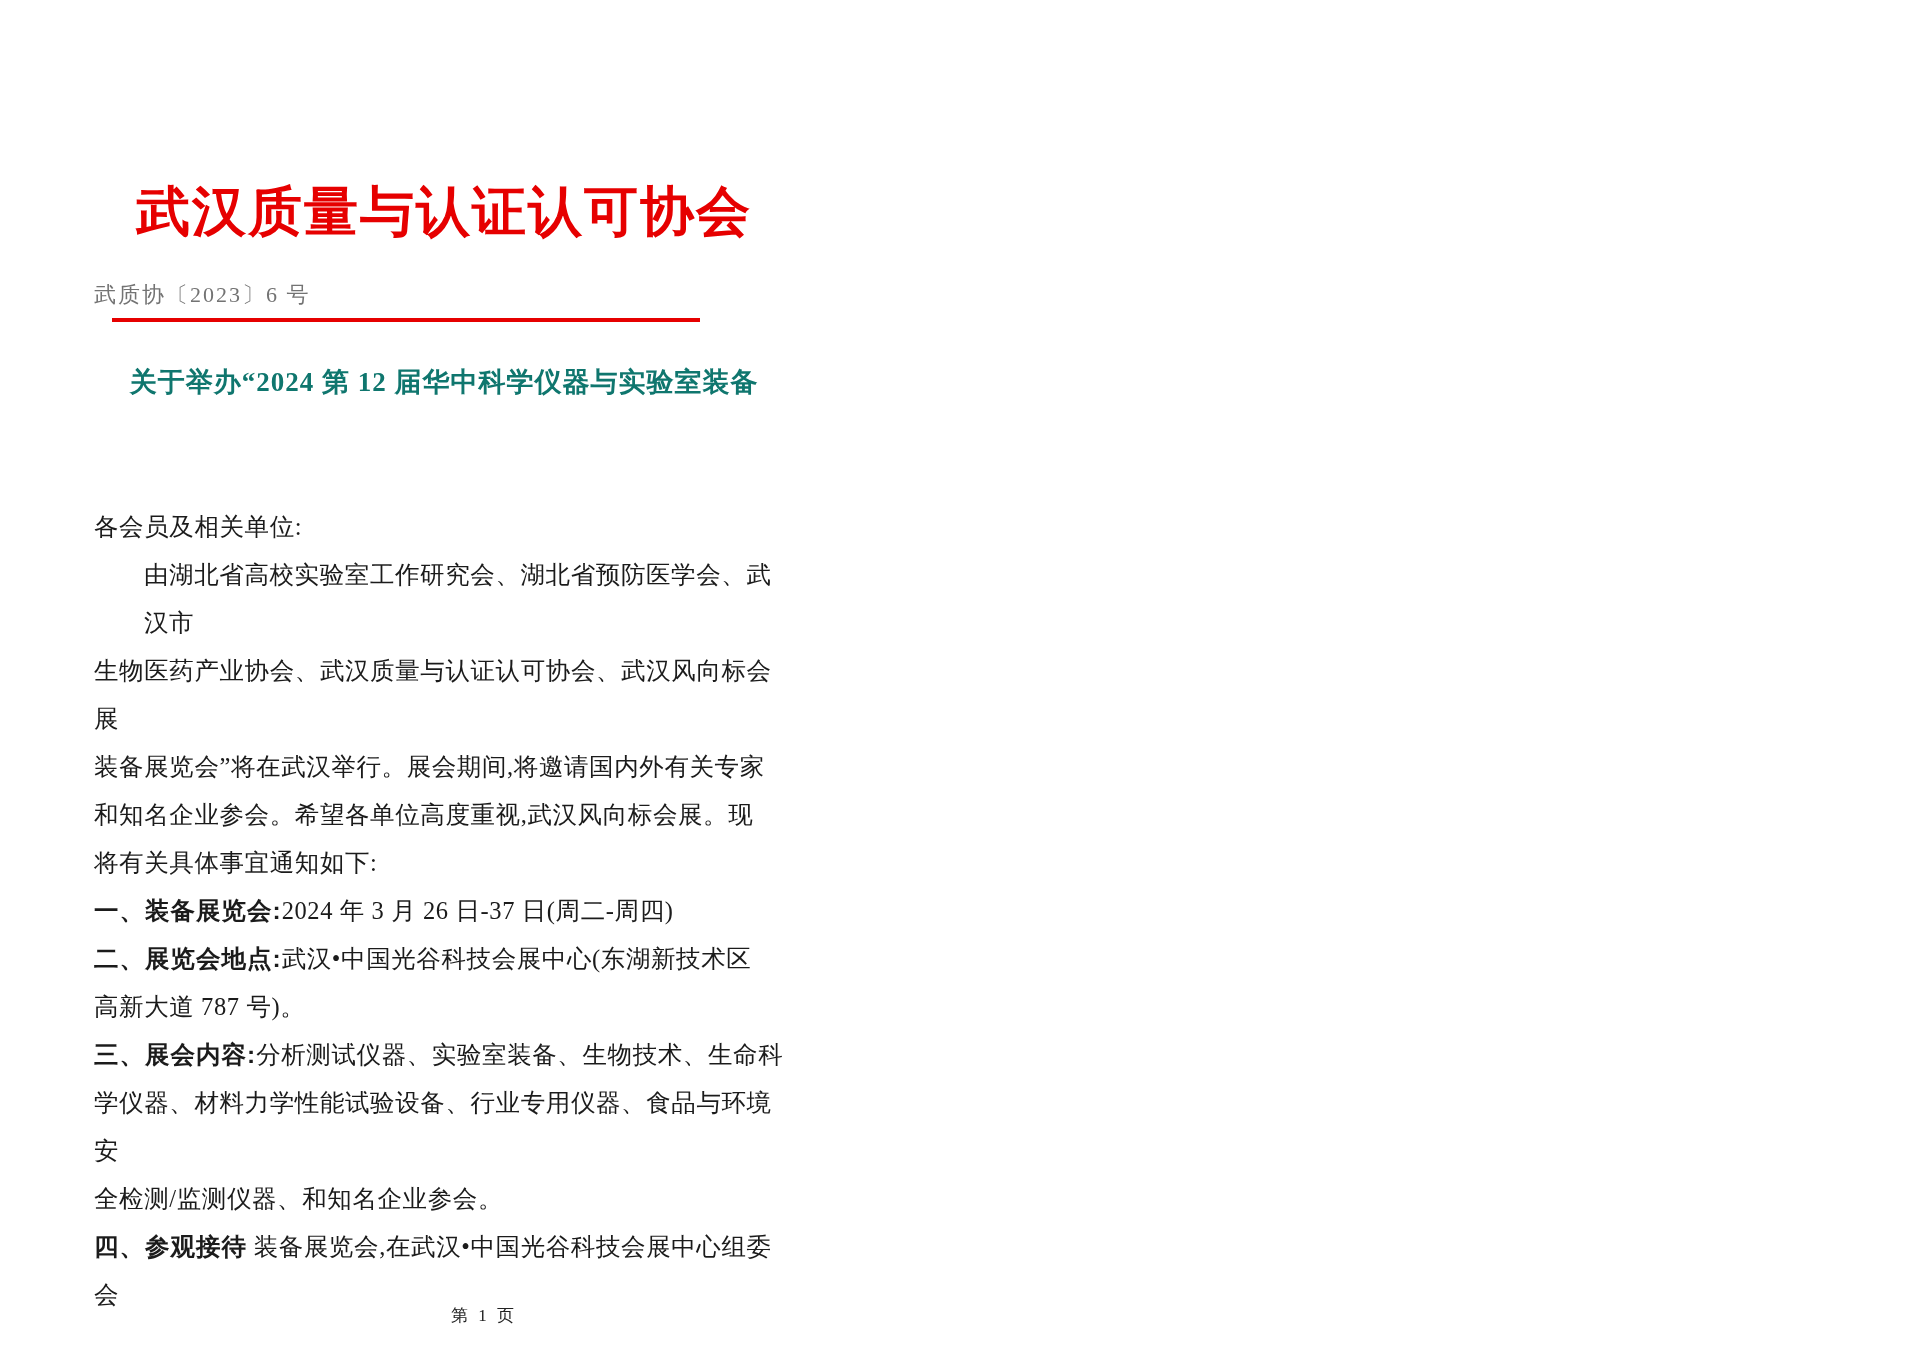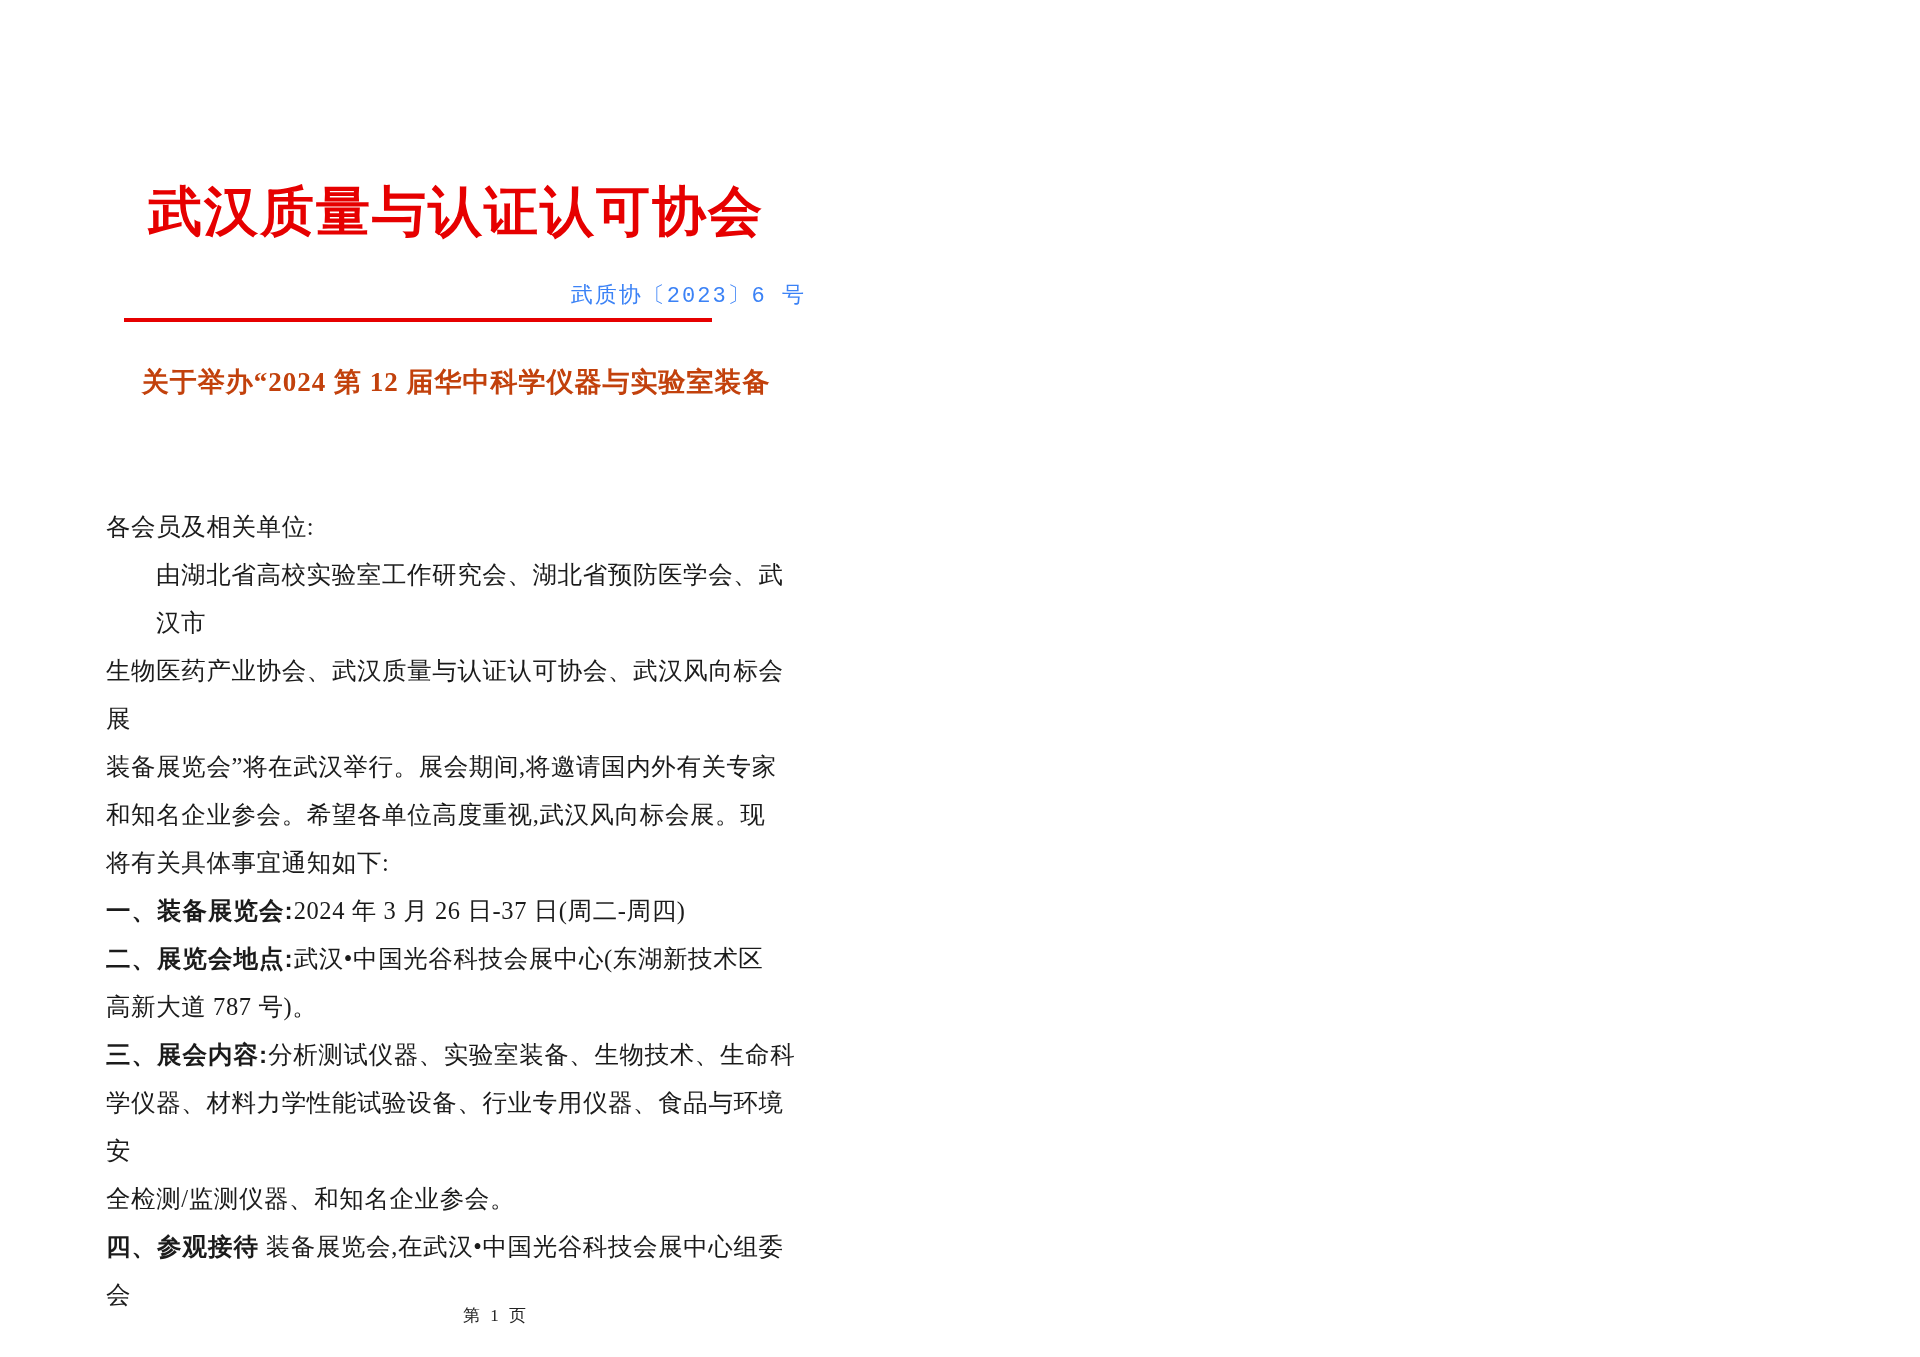--- a/index.html
+++ b/index.html
@@ -5,47 +5,46 @@
   html,body{margin:0;padding:0;}
   body{
     width:1920px;height:1357px;
     background:#ffffff;
     font-family:"Liberation Serif", serif;
     color:#1b1b1b;
     position:relative;
     overflow:hidden;
   }
   .page{position:absolute;top:0;height:1357px;width:960px;background:#ffffff;}
-  .page1{left:16px;padding-left:18px;}
+  .page1{left:4px;padding-left:18px;}
   .page2{left:960px;}
 
   
   .title{
     position:absolute;left:90px;top:176px;width:700px;
     text-align:center;
     font-size:54px;font-weight:900;
     letter-spacing:2px;
     color:#e60000;
     font-family:"Liberation Serif", serif;
     white-space:nowrap;
   }
   .docnum{
     position:absolute;left:90px;top:280px;width:700px;
-    text-align:right;font-size:22px;letter-spacing:2px;color:#3b82f6;
+    text-align:left;font-size:22px;letter-spacing:2px;color:#737373;
     white-space:nowrap;
-    font-family:Liberation Mono, monospace;
   }
   .redline{
     position:absolute;left:108px;top:318px;width:588px;height:4px;
     background:#e60000;
   }
   .heading{
     position:absolute;left:60px;top:357px;width:760px;
     text-align:center;font-size:27px;line-height:51px;
-    font-weight:700;color:#c2410c;
+    font-weight:700;color:#0f766e;
     font-family:"Liberation Serif", serif;
     letter-spacing:1px;
   }
 
   
   .docbody{
     position:absolute;
     font-size:24.5px;
     letter-spacing:0.6px;
     color:#1b1b1b;

